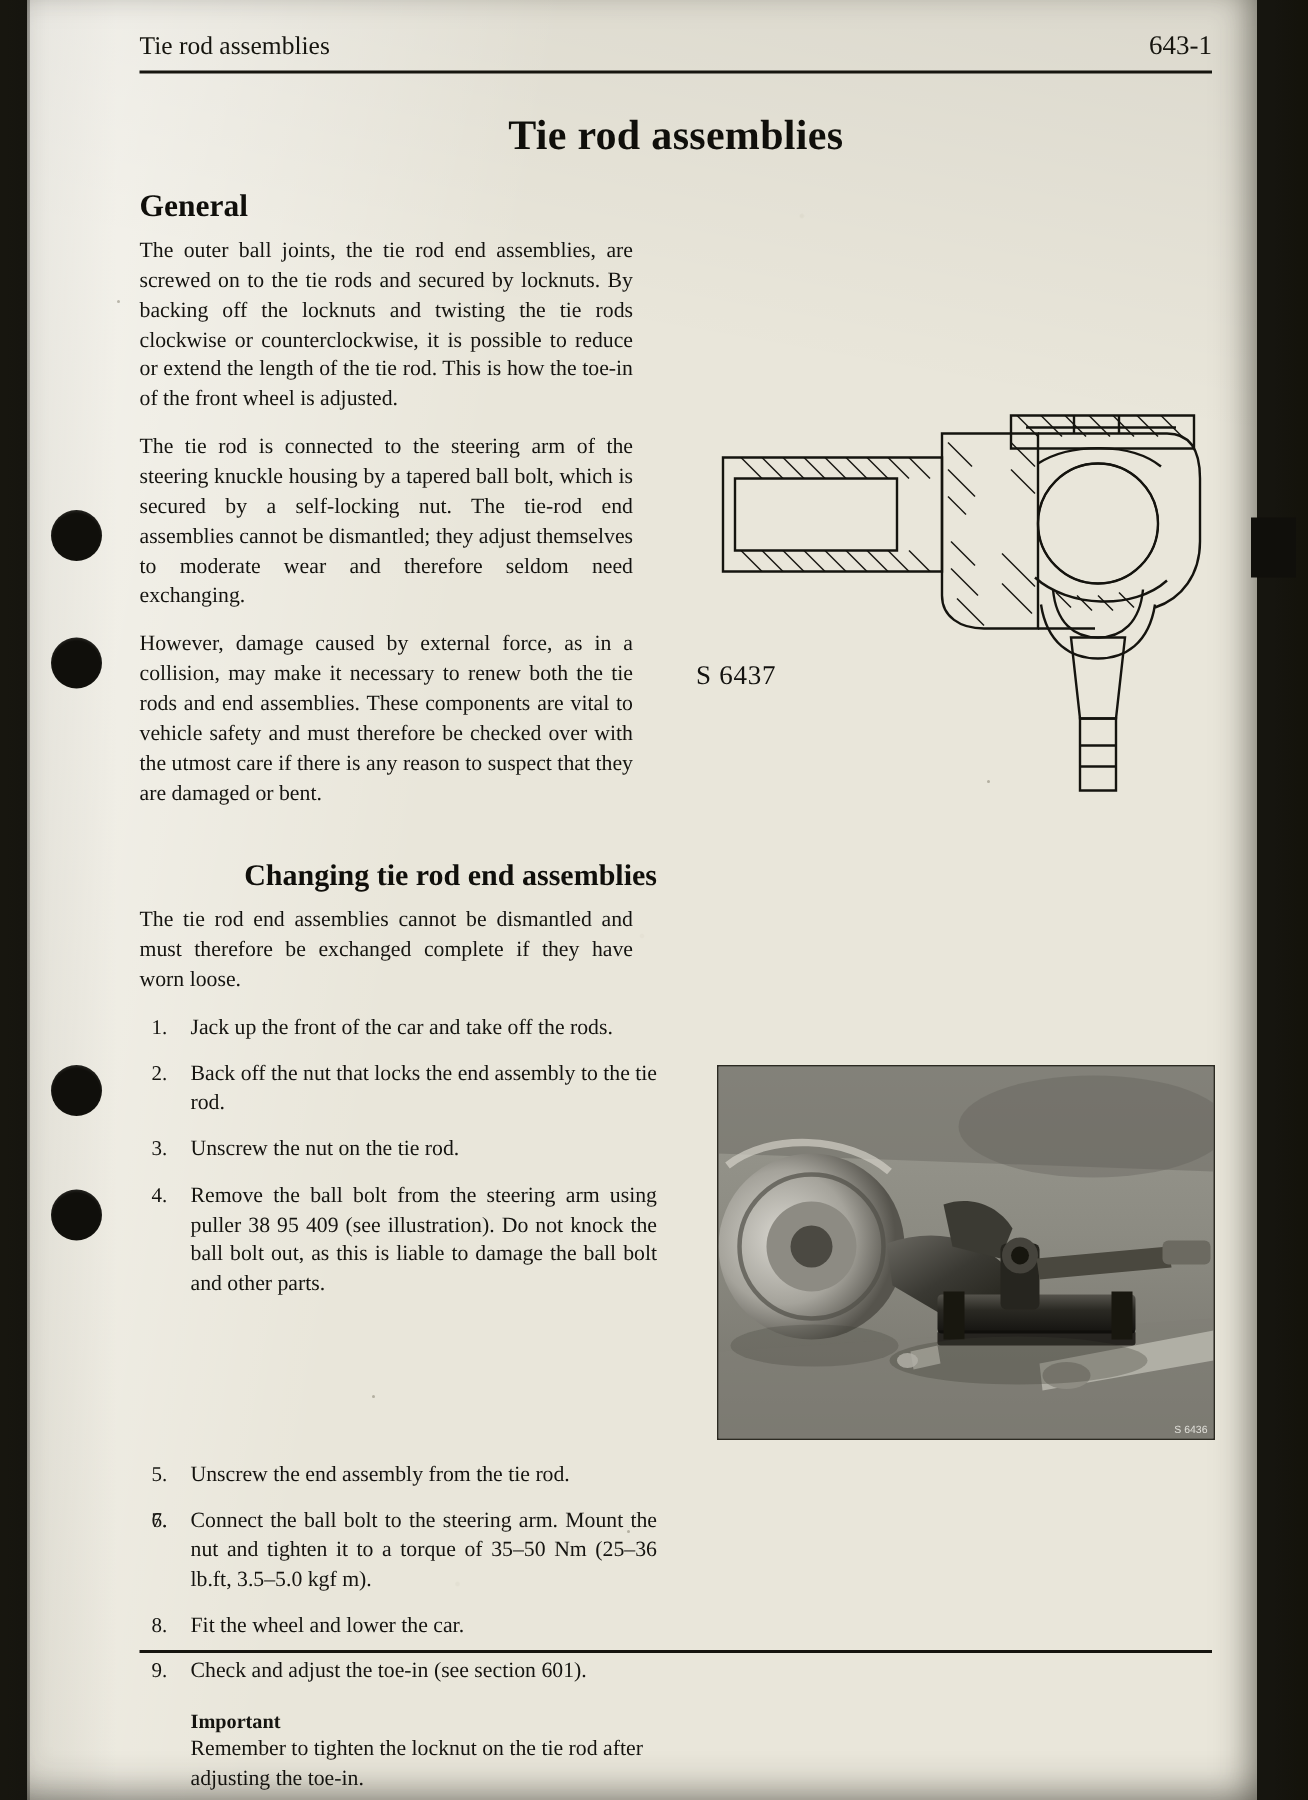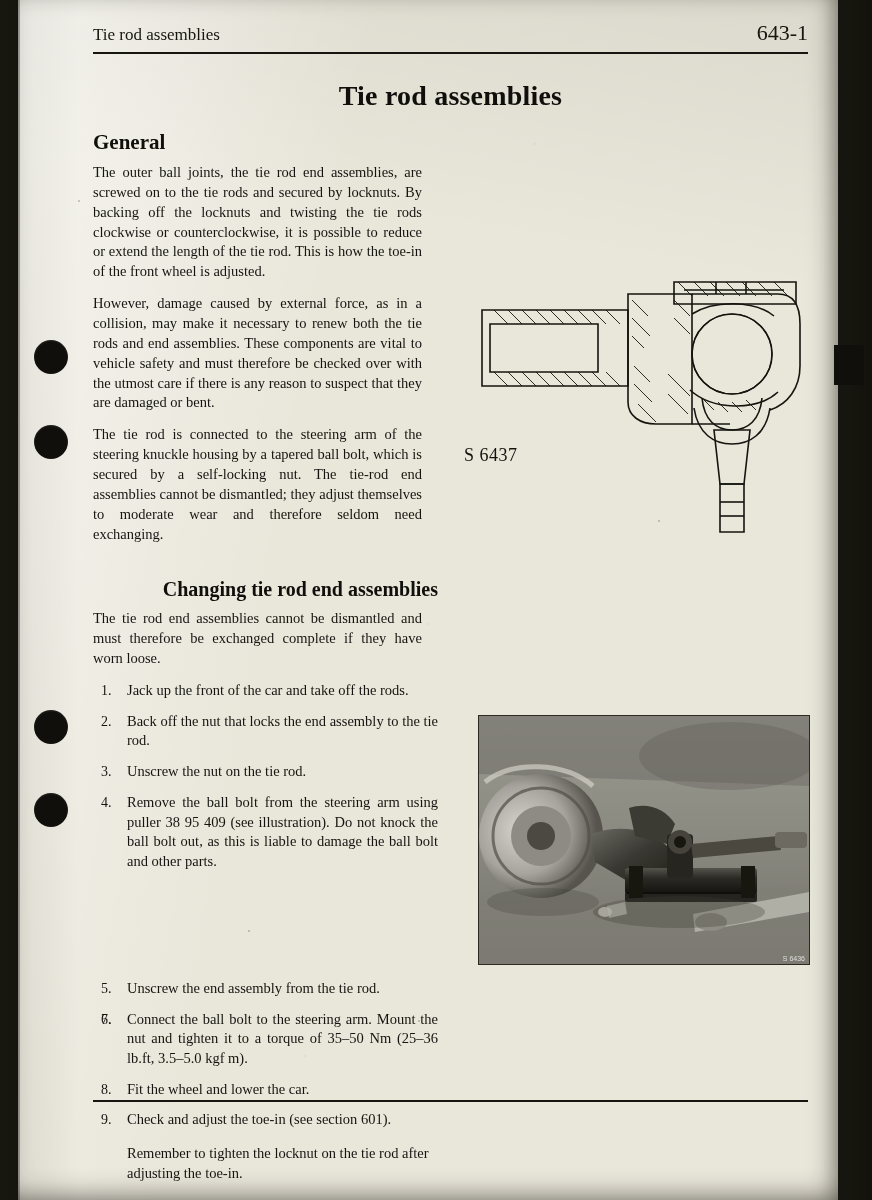--- a/index.html
+++ b/index.html
@@ -101,21 +101,21 @@
 
   
   .runhead {
     display: flex;
     align-items: baseline;
     justify-content: space-between;
     font-size: 17px;
     color: #16150f;
   }
   .runhead .left { font-family: "Liberation Serif", serif; }
-  .runhead .right { font-size: 22px; }
+  .runhead .right { font-size: 18px; }
   .rule-top {
     margin-top: 6px;
     border-top: 2.5px solid #16150f;
     width: 100%;
   }
 
   h1.doc-title {
     text-align: center;
     font-size: 28px;
     font-weight: bold;
@@ -254,22 +254,22 @@
       </div>
       <div class="rule-top"></div>
 
       <h1 class="doc-title">Tie rod assemblies</h1>
 
       <div class="cols">
         <div class="col-left">
 
           <h2 class="sec">General</h2>
           <p class="body">The outer ball joints, the tie rod end assemblies, are screwed on to the tie rods and secured by locknuts. By backing off the locknuts and twisting the tie rods clockwise or counterclockwise, it is possible to reduce or extend the length of the tie rod. This is how the toe-in of the front wheel is adjusted.</p>
+          <p class="body">The tie rod is connected to the steering arm of the steering knuckle housing by a tapered ball bolt, which is secured by a self-locking nut. The tie-rod end assemblies cannot be dismantled; they adjust themselves to moderate wear and therefore seldom need exchanging.</p>
           <p class="body">However, damage caused by external force, as in a collision, may make it necessary to renew both the tie rods and end assemblies. These components are vital to vehicle safety and must therefore be checked over with the utmost care if there is any reason to suspect that they are damaged or bent.</p>
-          <p class="body">The tie rod is connected to the steering arm of the steering knuckle housing by a tapered ball bolt, which is secured by a self-locking nut. The tie-rod end assemblies cannot be dismantled; they adjust themselves to moderate wear and therefore seldom need exchanging.</p>
 
           <h2 class="sec second">Changing tie rod end assemblies</h2>
           <p class="body">The tie rod end assemblies cannot be dismantled and must therefore be exchanged complete if they have worn loose.</p>
 
           <ol class="steps">
             <li>
               <span class="num">1.</span>
               <span>Jack up the front of the car and take off the rods.</span>
             </li>
             <li>
@@ -304,20 +304,21 @@
               <span class="num">8.</span>
               <span>Fit the wheel and lower the car.</span>
             </li>
             <li>
               <span class="num">9.</span>
               <span>Check and adjust the toe-in (see section 601).</span>
             </li>
           </ol>
 
           <div class="important-block">
+            <span class="lbl">Important</span>
             <span>Remember to tighten the locknut on the tie rod after adjusting the toe-in.</span>
           </div>
         </div>
 
         <div class="fig-diagram">
           <svg viewBox="0 0 330 280" width="330" height="280">
             <g fill="none" stroke="#15140f" stroke-width="1.6">
 
               <path d="M4 40 L150 40 L150 116 L4 116 Z"></path>
               <path d="M12 54 L120 54 L120 102 L12 102 Z"></path>

